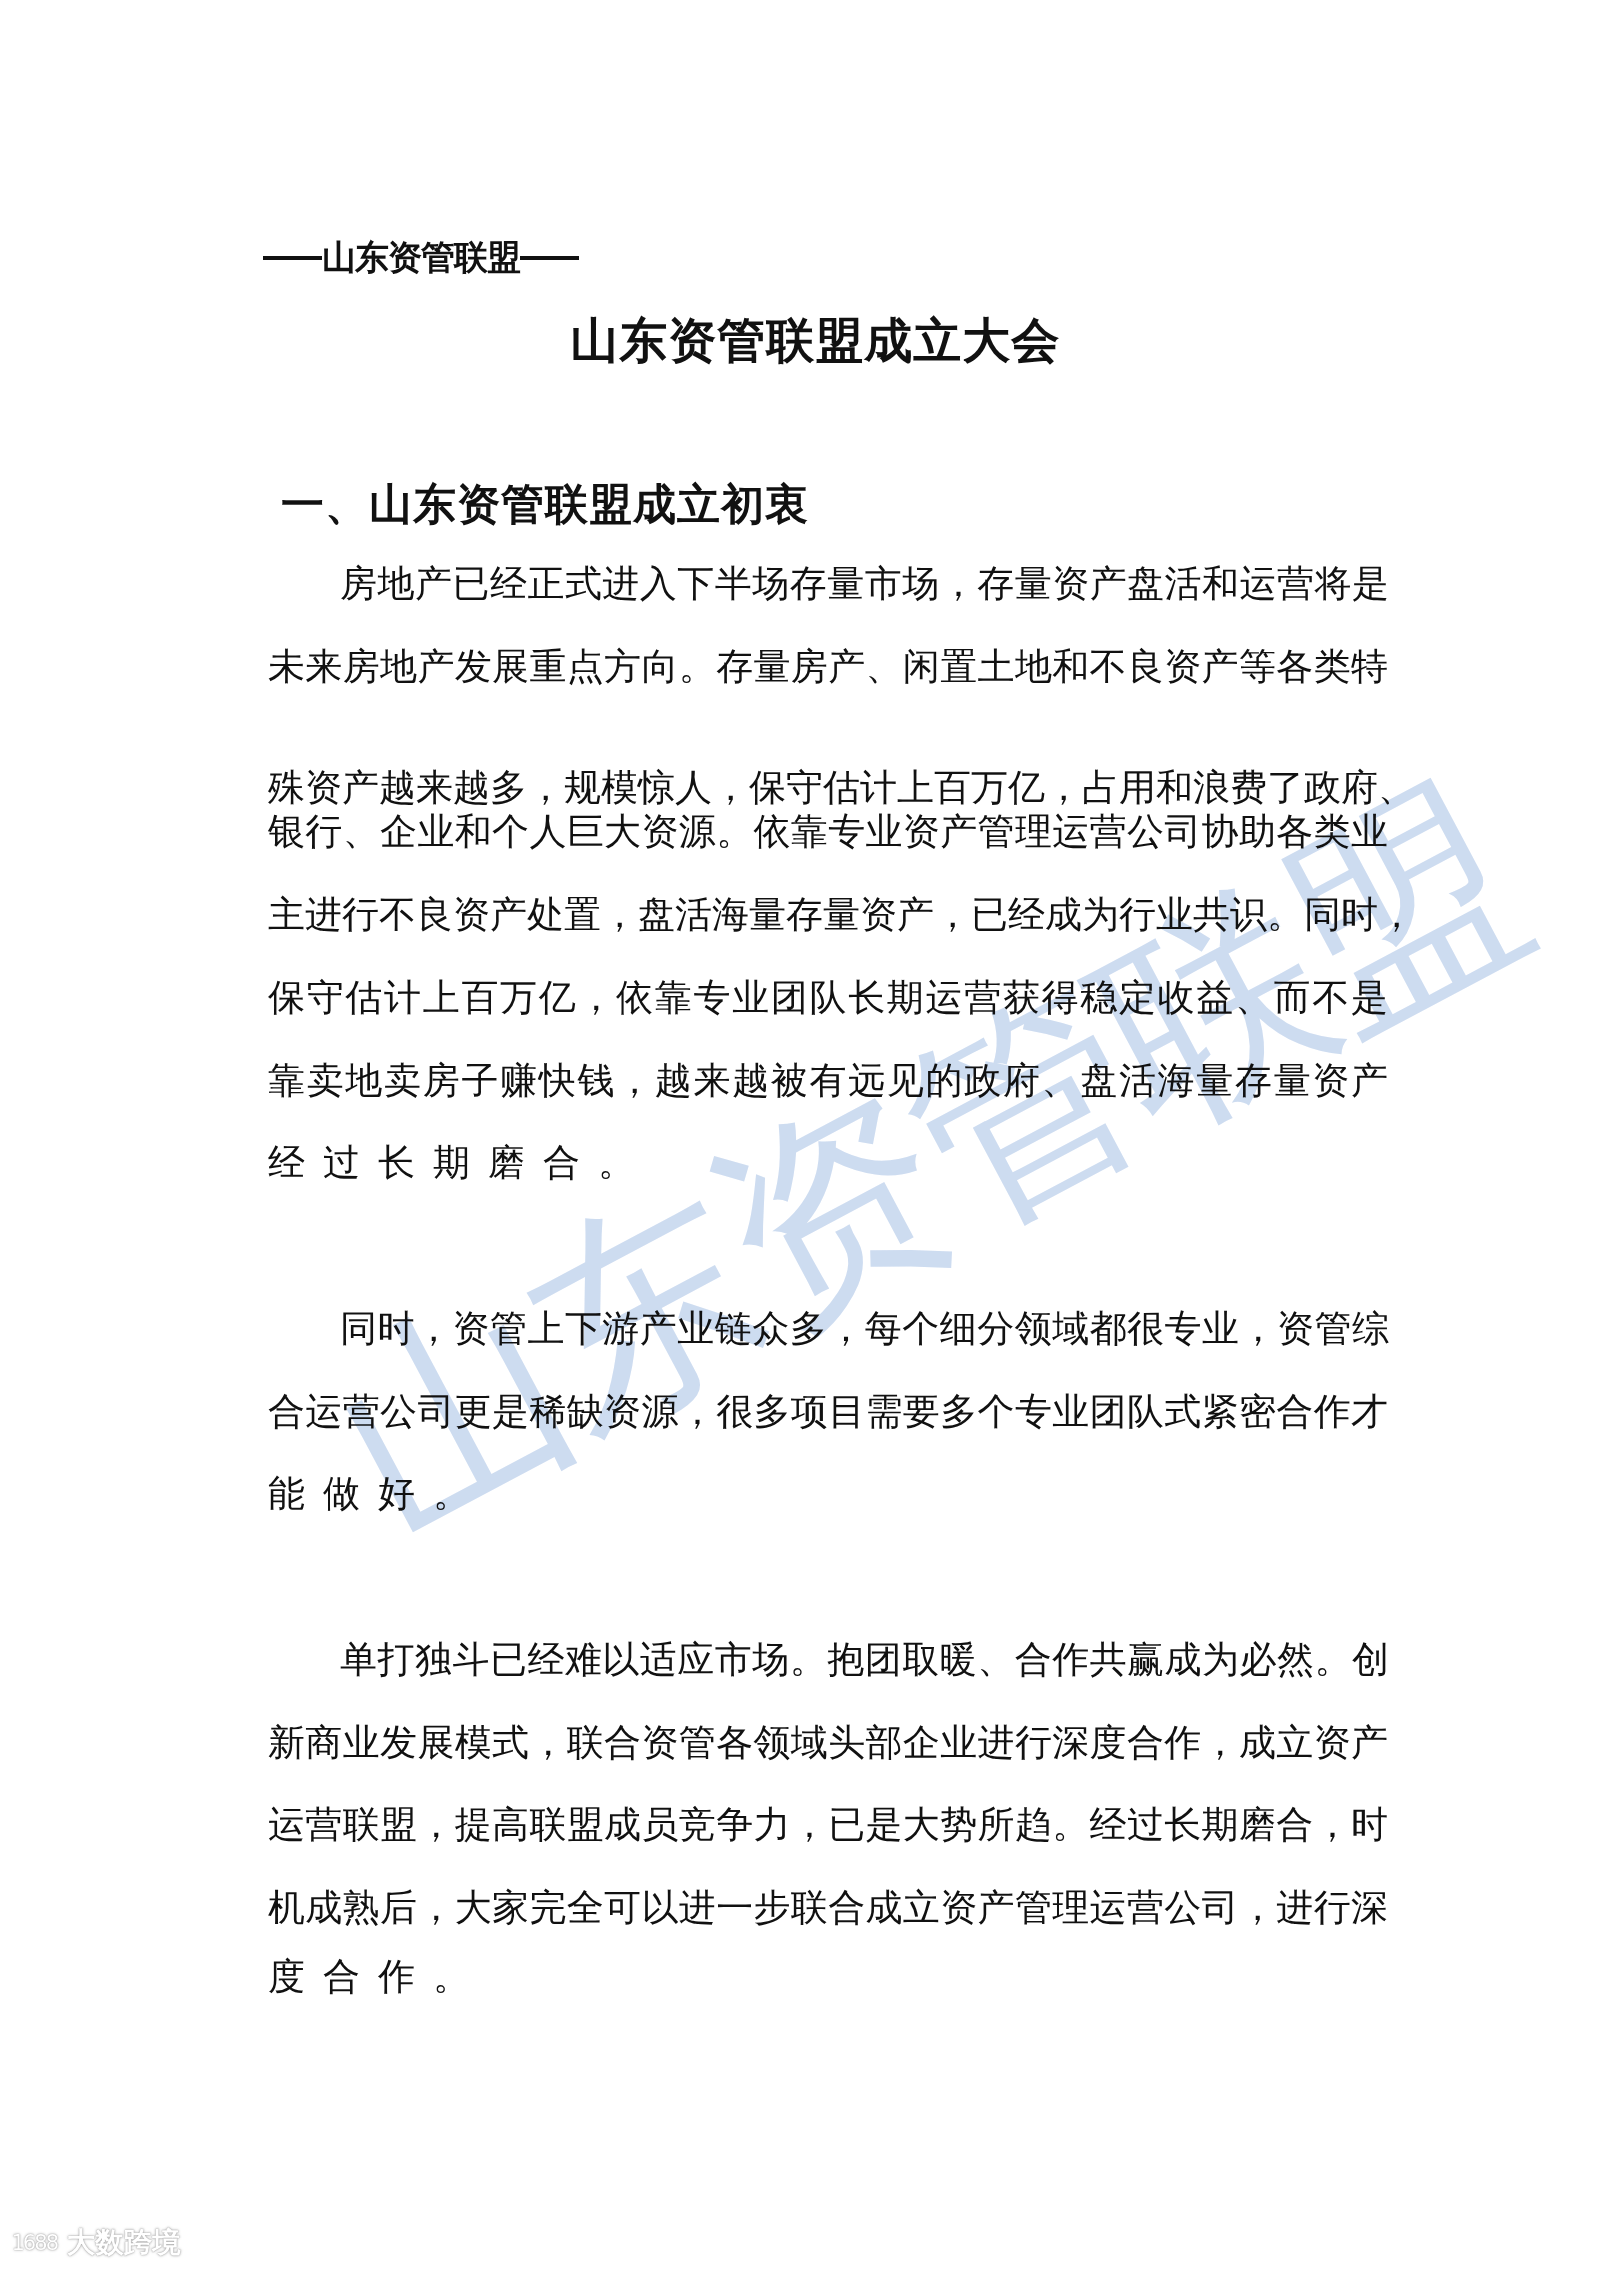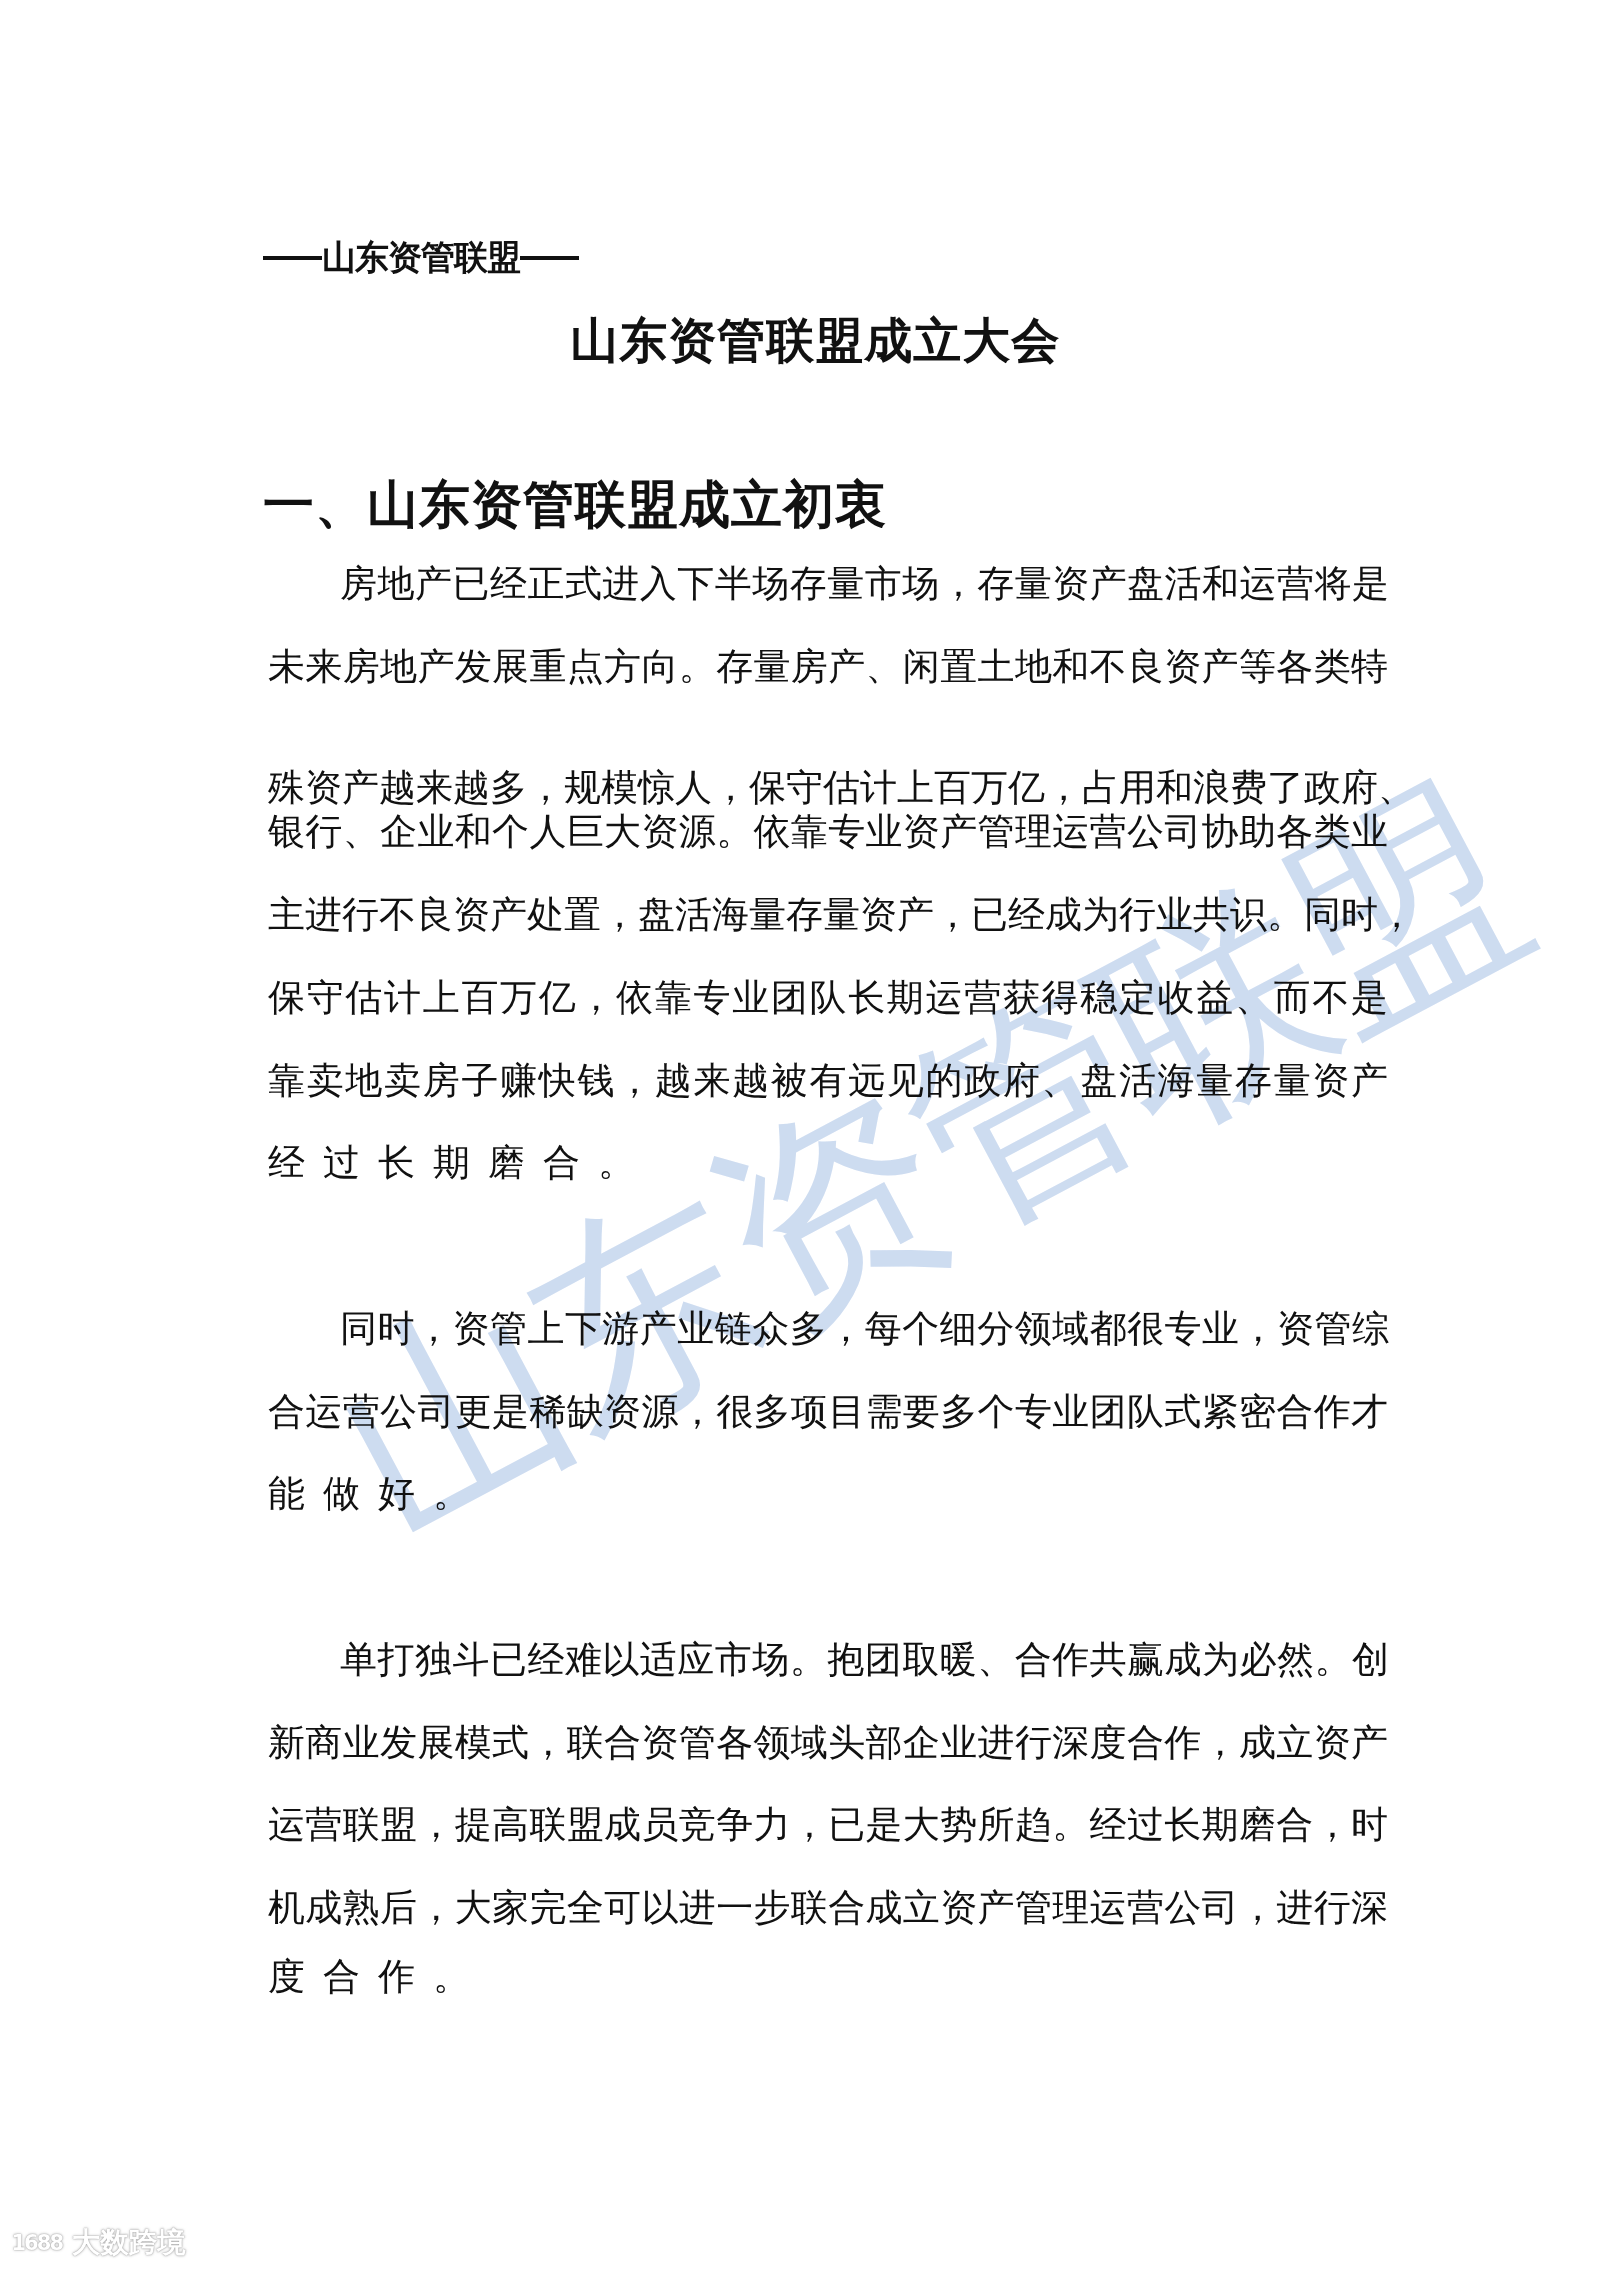--- a/index.html
+++ b/index.html
@@ -71,23 +71,23 @@
       top: 311px;
       text-align: center;
       font-size: 48px;
       font-weight: bold;
       line-height: 59px;
       padding-left: 3.8px;
       letter-spacing: 1px;
     }
     .section-heading {
       position: absolute;
-      left: 263px;
+      left: 281px;
       top: 478px;
-      font-size: 51px;
+      font-size: 43px;
       font-weight: bold;
       line-height: 53px;
       white-space: nowrap;
       letter-spacing: 1px;
       text-align: right;
     }
     .line {
       position: absolute;
       left: 268px;
       width: 1120px;
@@ -118,21 +118,21 @@
       color: #ffffff;
       text-shadow: 0 0 2.9px #9a9a9a, 0 0 1px #777;
       font-size: 28.5px;
       font-weight: bold;
       opacity: 0.9;
       z-index: 2;
     }
     .footer-logo .logo-mark {
       font-size: 21px;
       letter-spacing: -1.9px;
-      font-weight: bold;
+      font-weight: normal;
     }
   </style>
 </head>
 <body>
 
 <div class="page">
 
   <div class="watermark">山东资管联盟</div>
 
   <div class="content">

